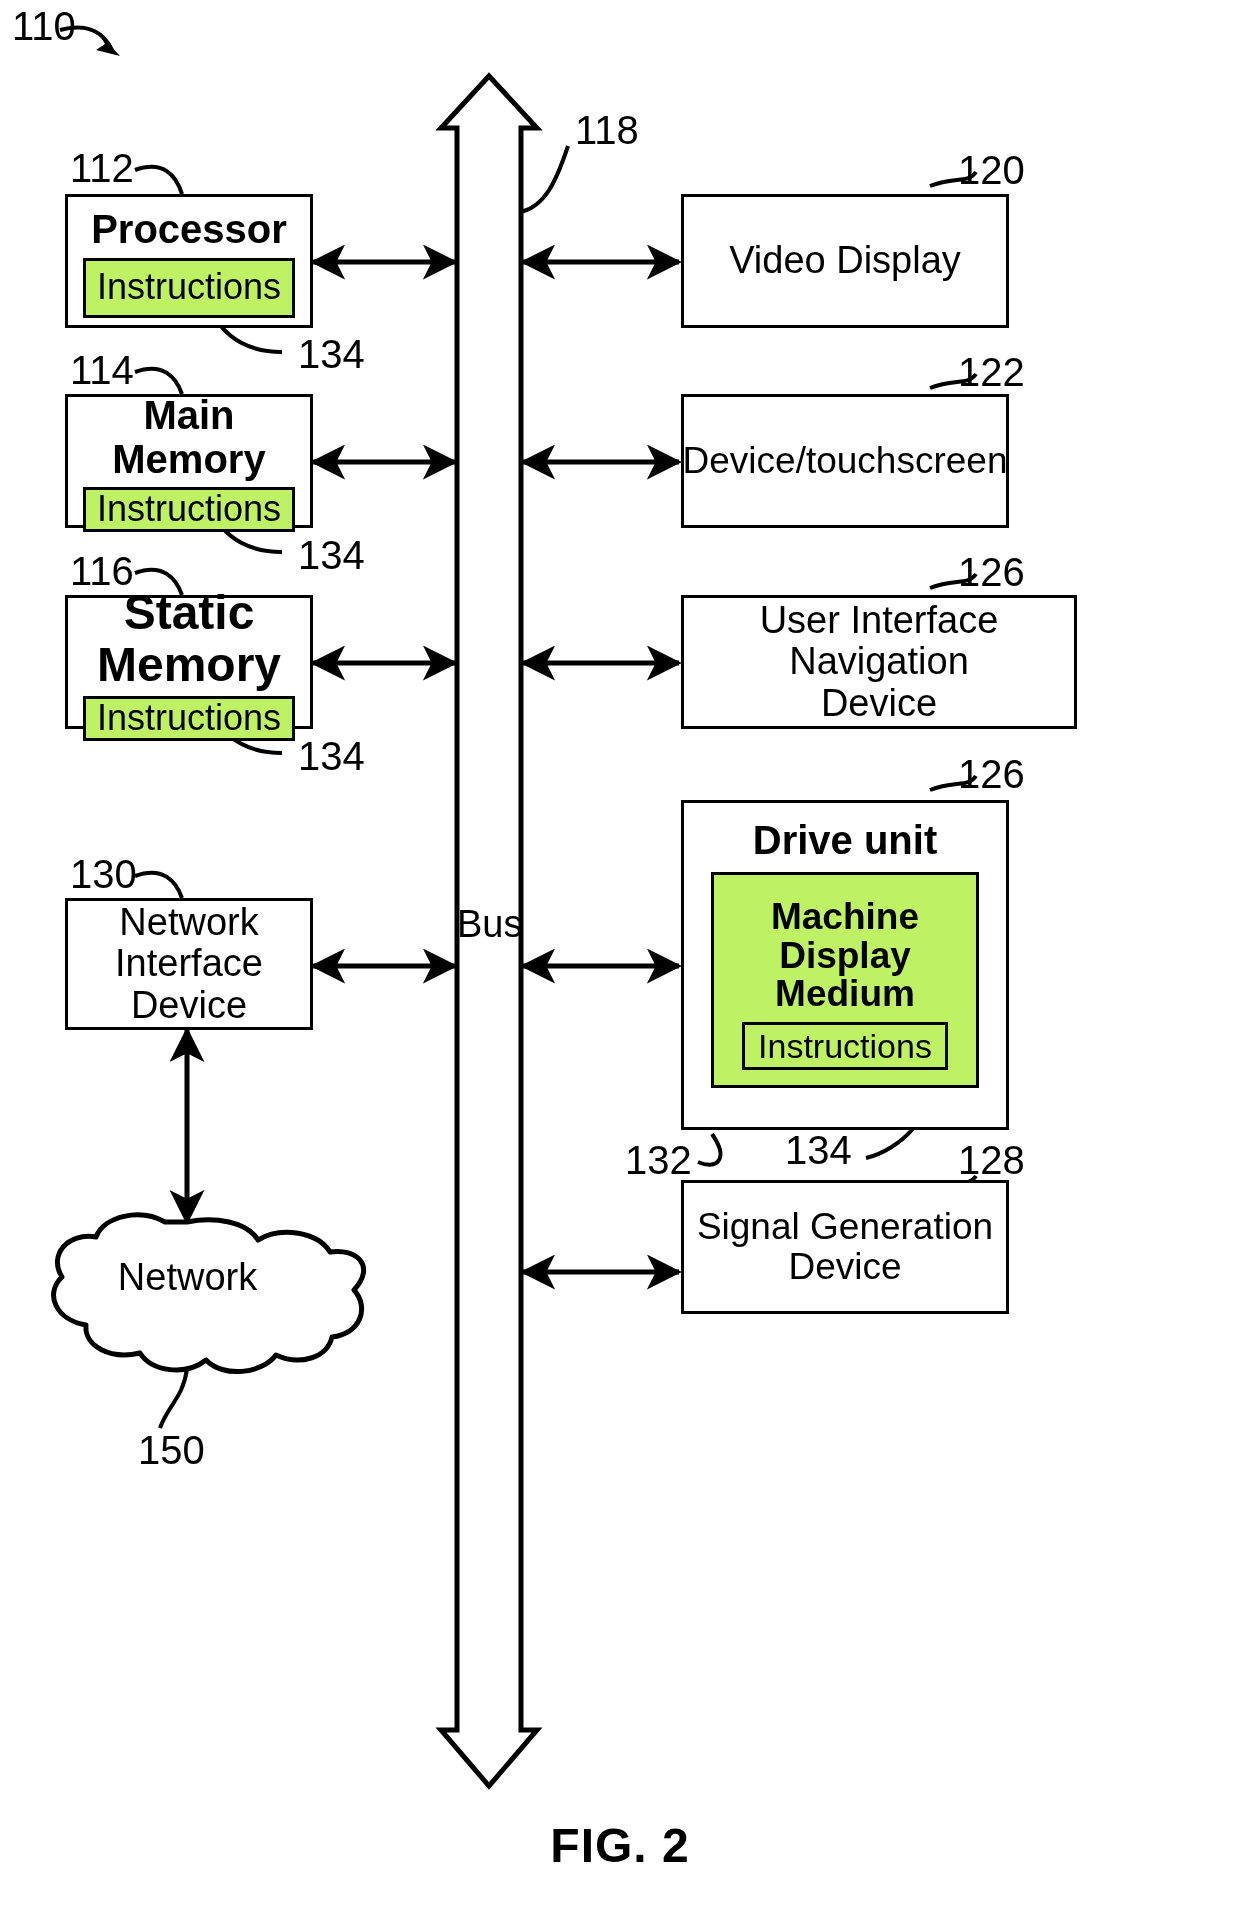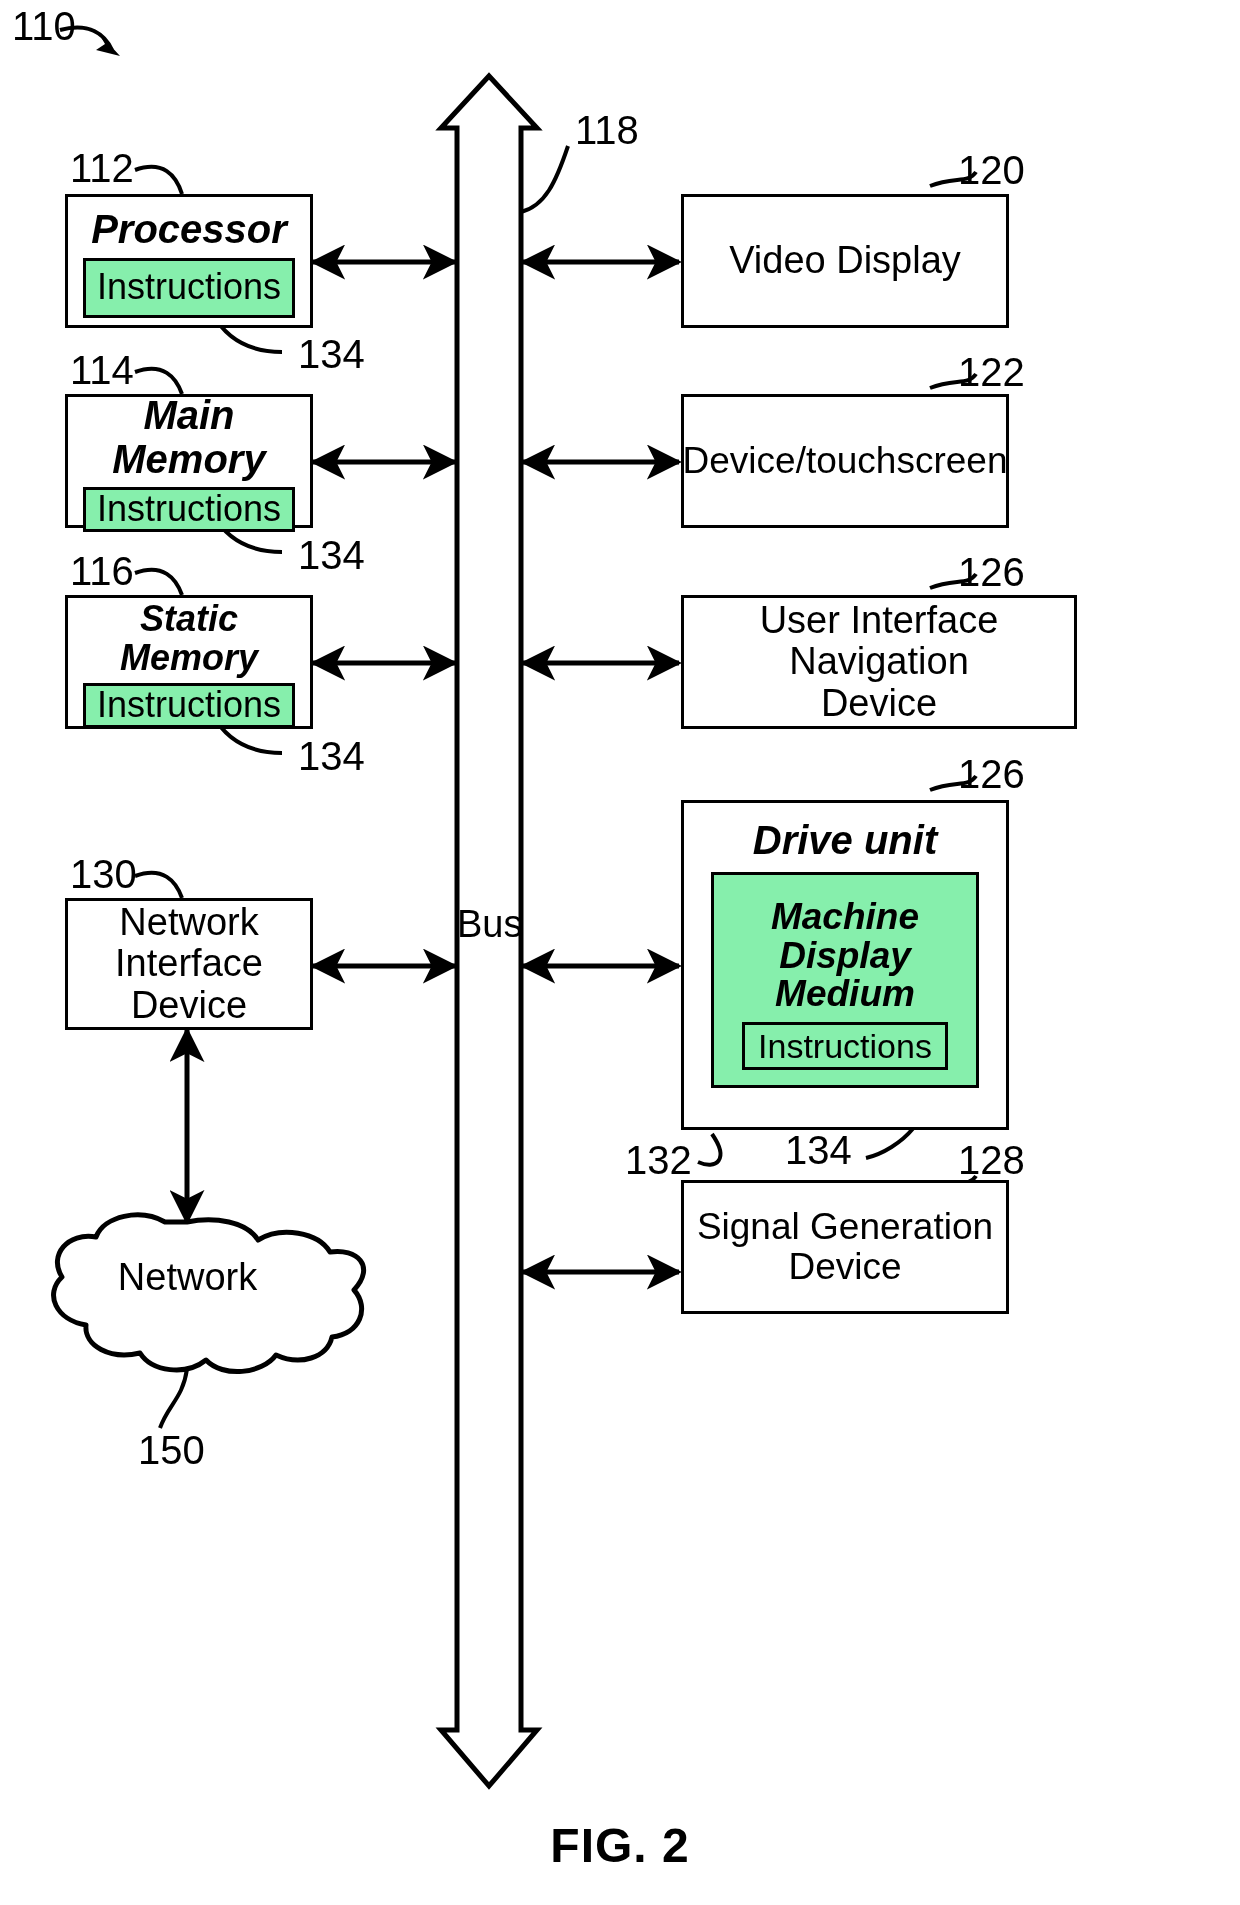--- a/index.html
+++ b/index.html
@@ -31,29 +31,28 @@
     display: flex;
     flex-direction: column;
     align-items: center;
     justify-content: center;
     text-align: center;
     line-height: 1.08;
   }
   .inner-box {
     box-sizing: border-box;
     border: 3px solid #000;
-    background: #86efac;
+    background: #bef264;
     display: flex;
     align-items: center;
     justify-content: center;
     text-align: center;
   }
   .title-bold {
     font-weight: bold;
-    font-style: italic;
   }
   .ref-num {
     position: absolute;
     font-size: 40px;
     font-weight: normal;
     letter-spacing: 0px;
     white-space: nowrap;
   }
   #bus-label {
     position: absolute;
@@ -202,21 +201,21 @@
   </div>
 
   <div class="node-box" style="left:65px; top:394px; width:248px; height:134px; padding-top:4px;">
     <div class="title-bold" style="font-size:40px;">Main Memory</div>
     <div class="inner-box" style="width:212px; height:60px; margin-top:6px; font-size:36px;">
       <span>Instructions</span>
     </div>
   </div>
 
   <div class="node-box" style="left:65px; top:595px; width:248px; height:134px; padding-top:4px;">
-    <div class="title-bold" style="font-size:36px;">Static Memory</div>
+    <div class="title-bold" style="font-size:48px;">Static Memory</div>
     <div class="inner-box" style="width:212px; height:60px; margin-top:6px; font-size:36px;">
       <span>Instructions</span>
     </div>
   </div>
 
   <div class="node-box" style="left:65px; top:898px; width:248px; height:132px; font-size:38px;">
     <div>Network</div>
     <div>Interface</div>
     <div>Device</div>
   </div>

